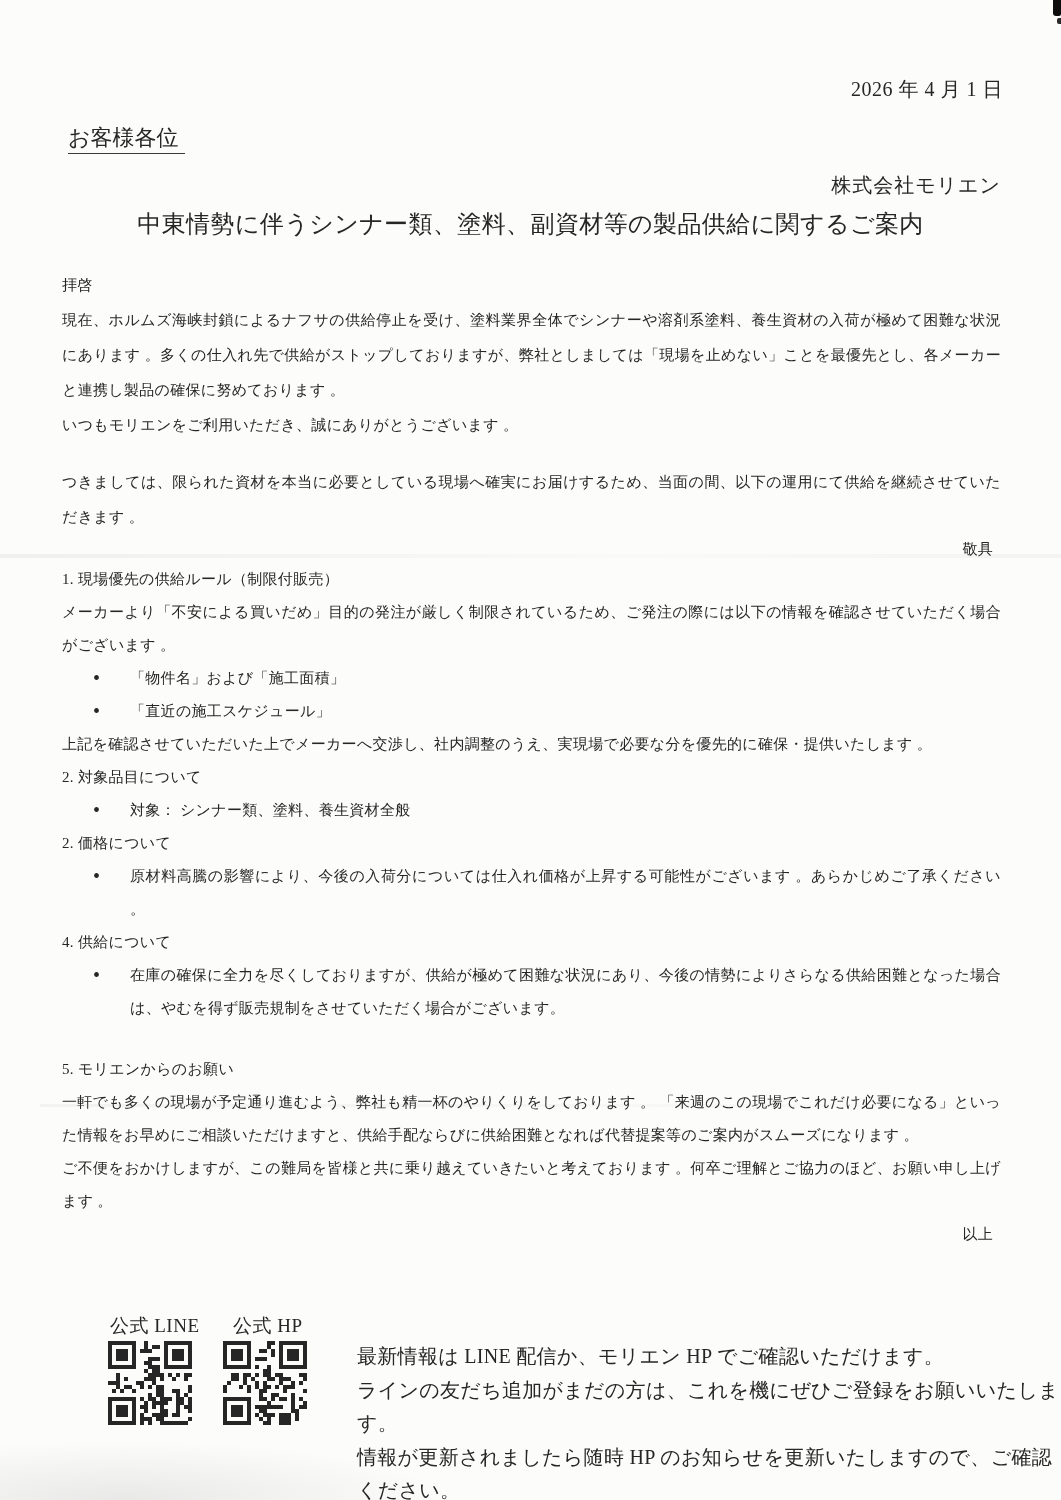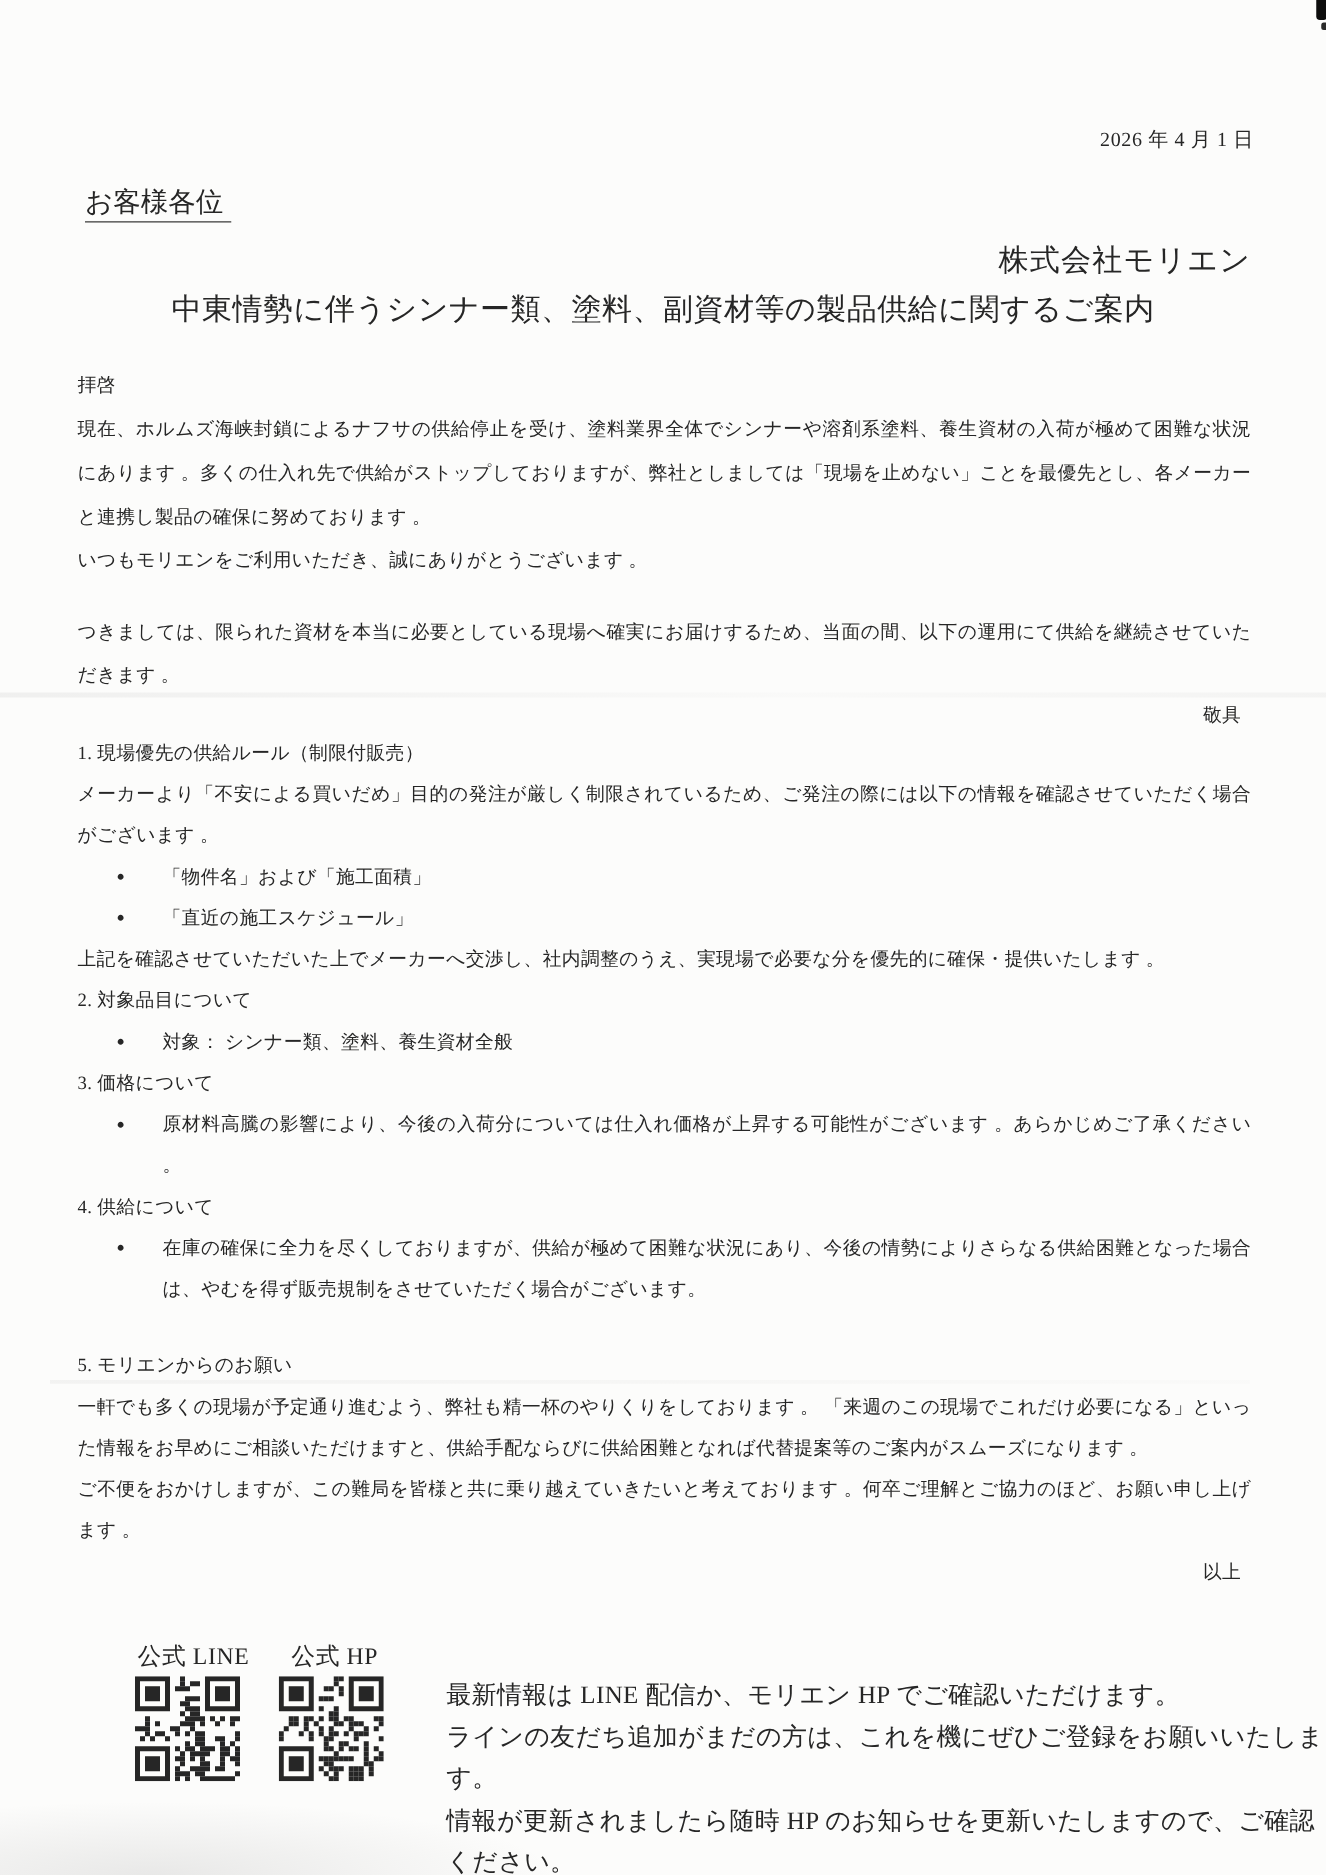--- a/index.html
+++ b/index.html
@@ -34,36 +34,36 @@
   .streak2 {
     position:absolute; left:40px; top:1104px; width:960px; height:3px;
     background:linear-gradient(90deg, rgba(130,130,130,0.08), rgba(130,130,130,0.02));
   }
   .shadow-bl {
     position:absolute; left:0; bottom:0; width:440px; height:58px;
     background:radial-gradient(ellipse at 28% 100%, rgba(90,90,90,0.12), rgba(0,0,0,0) 72%);
   }
   
   .date {
-    margin-top:100px;
+    margin-top:76px;
     padding-right:58px;
     text-align:right;
-    font-size:16px; line-height:26px;
+    font-size:20px; line-height:26px;
     letter-spacing:0.5px;
   }
   .recipient-row { margin:20px 0 0 68px; font-size:22px; line-height:32px; }
   .recipient-row span {
     border-bottom:1.5px solid #3a3a3a;
     padding:0 6px 3px 0;
   }
   .company {
     margin-top:18px;
     padding-right:60px;
     text-align:right;
-    font-size:24px; line-height:26px;
+    font-size:20px; line-height:26px;
     letter-spacing:1px;
   }
   .title {
     margin-top:12px;
     text-align:center;
     font-size:24px; line-height:28px;
     letter-spacing:0.4px;
   }
   
   .letter-body {
@@ -141,21 +141,21 @@
       <div class="bullet">「直近の施工スケジュール」</div>
       <div>上記を確認させていただいた上でメーカーへ交渉し、社内調整のうえ、実現場で必要な分を優先的に確保・提供いたします 。</div>
     </div>
 
     <div class="sec">
       <div class="sec-head">2. 対象品目について</div>
       <div class="bullet">対象： シンナー類、塗料、養生資材全般</div>
     </div>
 
     <div class="sec">
-      <div class="sec-head">3. 価格について</div>
+      <div class="sec-head">2. 価格について</div>
       <div class="bullet">原材料高騰の影響により、今後の入荷分については仕入れ価格が上昇する可能性がございます 。あらかじめご了承ください 。</div>
     </div>
 
     <div class="sec">
       <div class="sec-head">4. 供給について</div>
       <div class="bullet">在庫の確保に全力を尽くしておりますが、供給が極めて困難な状況にあり、今後の情勢によりさらなる供給困難となった場合は、やむを得ず販売規制をさせていただく場合がございます。</div>
     </div>
 
     <div class="sec gap-before">
       <div class="sec-head">5. モリエンからのお願い</div>

